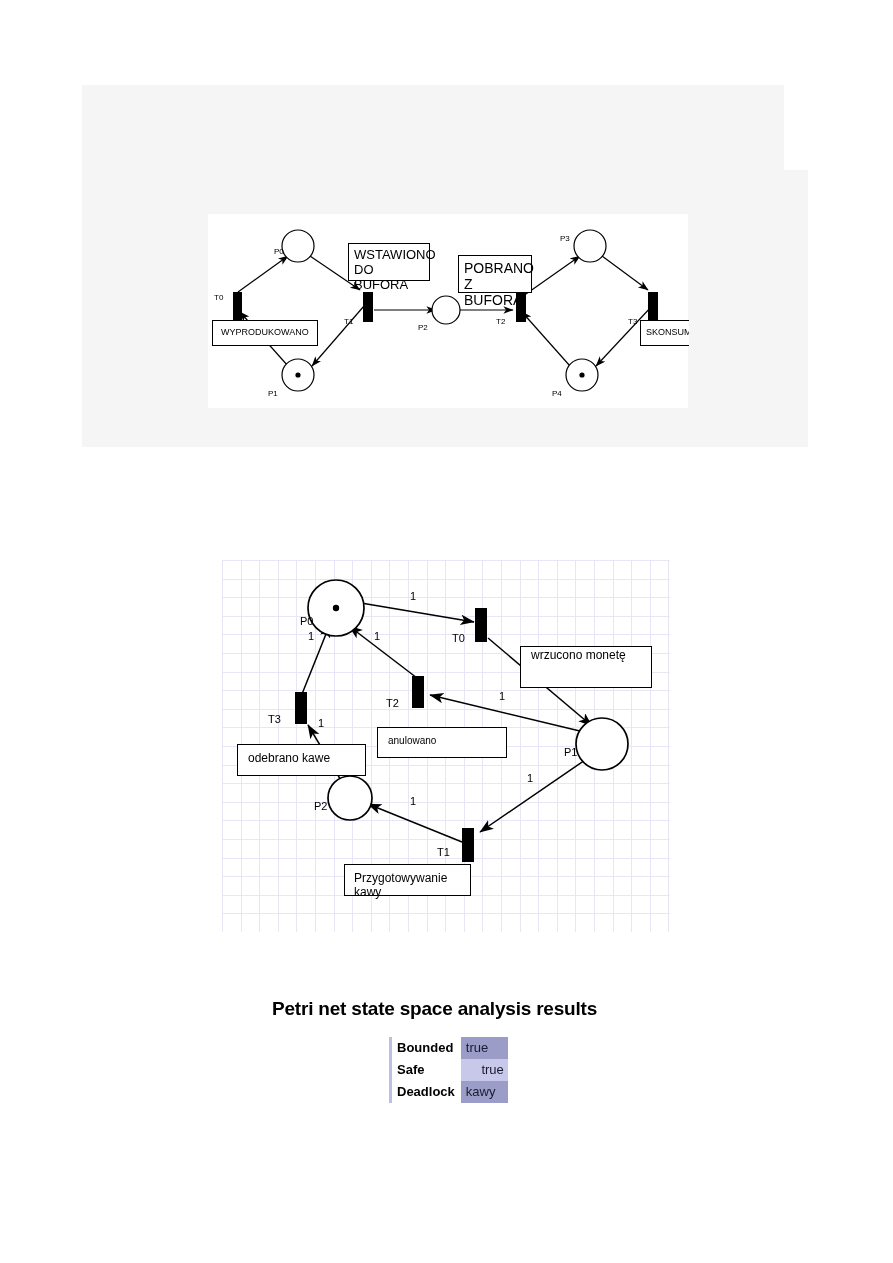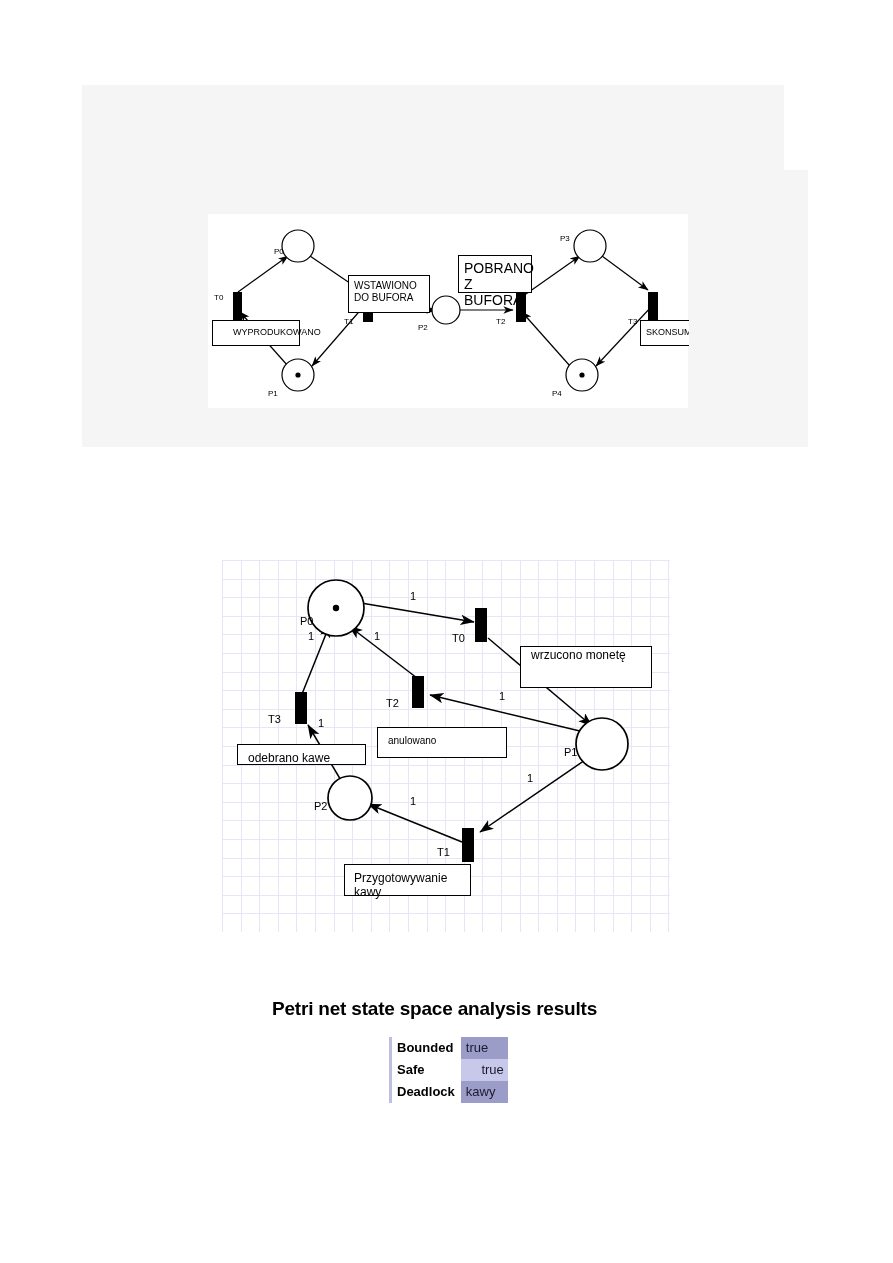--- a/index.html
+++ b/index.html
@@ -171,29 +171,29 @@
       <rect x="308" y="78" width="10" height="30" fill="#000"></rect>
       <text class="pn-label" x="288" y="110" font-size="8">T2</text>
     </g>
     <g>
       <rect x="440" y="78" width="10" height="30" fill="#000"></rect>
       <text class="pn-label" x="420" y="110" font-size="8">T3</text>
     </g>
   </svg>
 </div>
 
-<div class="labelbox" style="left:348px;top:243px;width:82px;height:38px;font-size:10px;padding:4px 5px;margin-top:32px;">
+<div class="labelbox" style="left:348px;top:243px;width:82px;height:38px;font-size:13px;padding:4px 5px;">
   <div>WSTAWIONO</div>
   <div>DO BUFORA</div>
 </div>
 <div class="labelbox" style="left:458px;top:255px;width:74px;height:38px;font-size:14px;padding:4px 5px;">
   <div>POBRANO</div>
   <div>Z BUFORA</div>
 </div>
-<div class="labelbox" style="left:212px;top:320px;width:88px;height:26px;font-size:9px;padding:6px 20px;">
+<div class="labelbox" style="left:212px;top:320px;width:106px;height:26px;font-size:9px;padding:6px 8px;">
   <div>WYPRODUKOWANO</div>
 </div>
 <div class="labelbox" style="left:640px;top:320px;width:106px;height:26px;font-size:9px;padding:6px 5px;clip-path:inset(0 57px 0 0);">
   <div>SKONSUMOWANO</div>
 </div>
 
 <div id="net2-canvas">
   <svg id="net2-svg" width="448" height="372" viewBox="0 0 448 372">
     <defs>
       <marker id="ah2" markerWidth="10" markerHeight="10" refX="9" refY="3.5" orient="auto" markerUnits="strokeWidth">
@@ -255,21 +255,21 @@
       </g>
   </svg>
 </div>
 
 <div class="labelbox" style="left:520px;top:610px;width:132px;height:42px;font-size:12px;padding:2px 10px;margin-top:36px;">
   <div>wrzucono monetę</div>
 </div>
 <div class="labelbox" style="left:377px;top:727px;width:130px;height:31px;font-size:10px;padding:7px 10px;">
   <div>anulowano</div>
 </div>
-<div class="labelbox" style="left:237px;top:744px;width:129px;height:21px;font-size:12px;padding:7px 10px;">
+<div class="labelbox" style="left:237px;top:744px;width:129px;height:32px;font-size:12px;padding:7px 10px;">
   <div>odebrano kawe</div>
 </div>
 <div class="labelbox" style="left:344px;top:864px;width:127px;height:32px;font-size:12px;padding:7px 9px;">
   <div>Przygotowywanie</div>
   <div>kawy</div>
 </div>
 
 <div id="results-title">Petri net state space analysis results</div>
 
 <table id="results-table">

